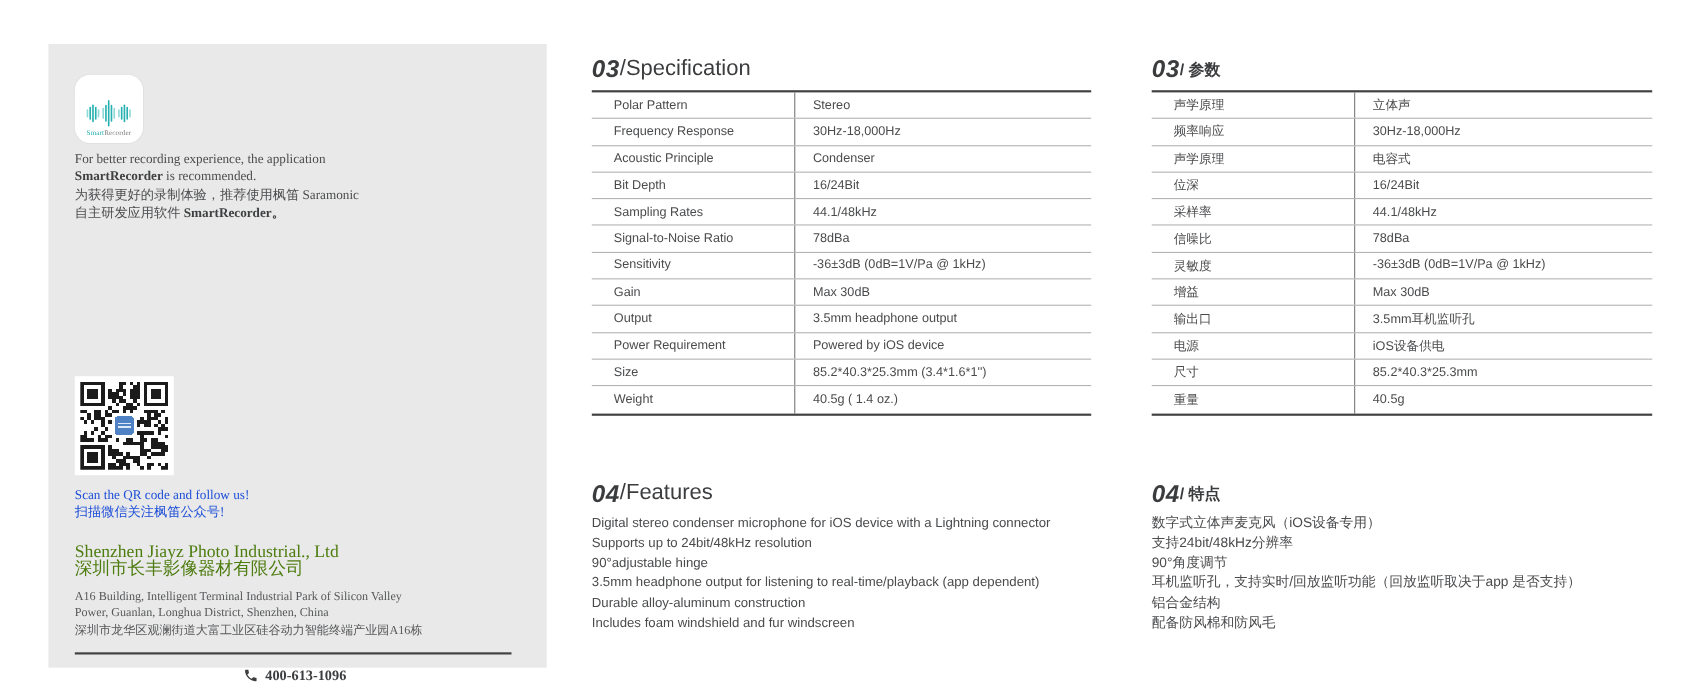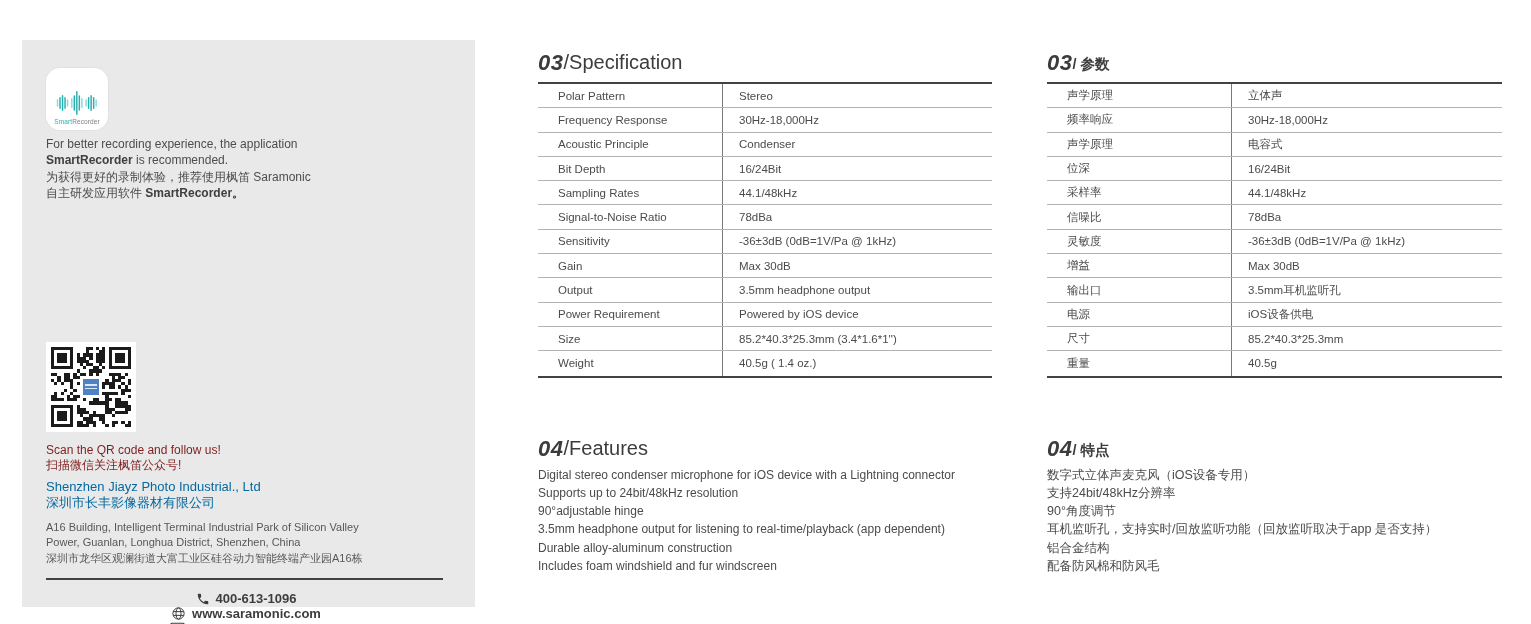--- a/index.html
+++ b/index.html
@@ -16,44 +16,44 @@
   *{box-sizing:border-box;}
   html,body{margin:0;padding:0;}
   body{
     width:1531px;height:624px;position:relative;background:#ffffff;
     font-family:"Liberation Sans",sans-serif;color:var(--ink);
     -webkit-font-smoothing:antialiased;overflow:hidden;
   }
 
   
   .panel{
-    position:absolute;left:22px;top:40px;width:453px;height:567px;
-    background:var(--panel-gray);padding:28px 24px 0 24px;
+    position:absolute;left:44px;top:40px;width:453px;height:567px;
+    background:var(--panel-gray);padding:28px 24px 0 24px;font-family:Liberation Serif, serif;
   }
   .app-icon{
     width:62px;height:62px;background:#fff;border-radius:14px;
     display:flex;flex-direction:column;align-items:center;justify-content:flex-end;
     padding-bottom:5px;box-shadow:0 0 0 1px rgba(0,0,0,0.03);
   }
   .app-icon svg{display:block;margin-bottom:2px;}
   .app-icon-label{font-size:6.5px;letter-spacing:0.1px;white-space:nowrap;color:#7d7e80;}
   .app-icon-label .teal{color:var(--accent-teal);}
   .wave-d{stroke:var(--accent-teal);}
   .wave-l{stroke:var(--accent-teal-light);}
 
   .intro{margin:6px 0 0 0;font-size:12px;line-height:16.4px;color:#4c4d4f;white-space:nowrap;}
   .intro b{color:#3f4042;}
 
   .qr-box{
     margin-top:140px;width:90px;height:90px;background:#fff;padding:5px;
   }
   .qr-box svg{display:block;width:80px;height:80px;}
 
-  .qr-caption{margin:11px 0 0 0;font-size:12px;line-height:15.5px;color:#7f1d1d;white-space:nowrap;}
-  .company{margin:5px 0 0 0;font-size:13px;line-height:16px;color:#0369a1;white-space:nowrap;}
+  .qr-caption{margin:11px 0 0 0;font-size:12px;line-height:15.5px;color:#1d4ed8;white-space:nowrap;}
+  .company{margin:20px 0 0 0;font-size:16px;line-height:16px;color:#4d7c0f;white-space:nowrap;}
   .address{margin:9px 0 0 0;font-size:11px;line-height:15.5px;color:#57585a;white-space:nowrap;}
 
   .panel-rule{margin-top:12px;width:397px;border-top:2px solid var(--rule-dark);}
   .contacts{
     margin-top:11px;width:400px;display:flex;justify-content:space-between;align-items:center;
     font-size:13px;font-weight:bold;color:#3c3d3f;white-space:nowrap;flex-direction:column;
   }
   .contact{display:flex;align-items:center;gap:6px;}
   .contact svg{display:block;}
 

